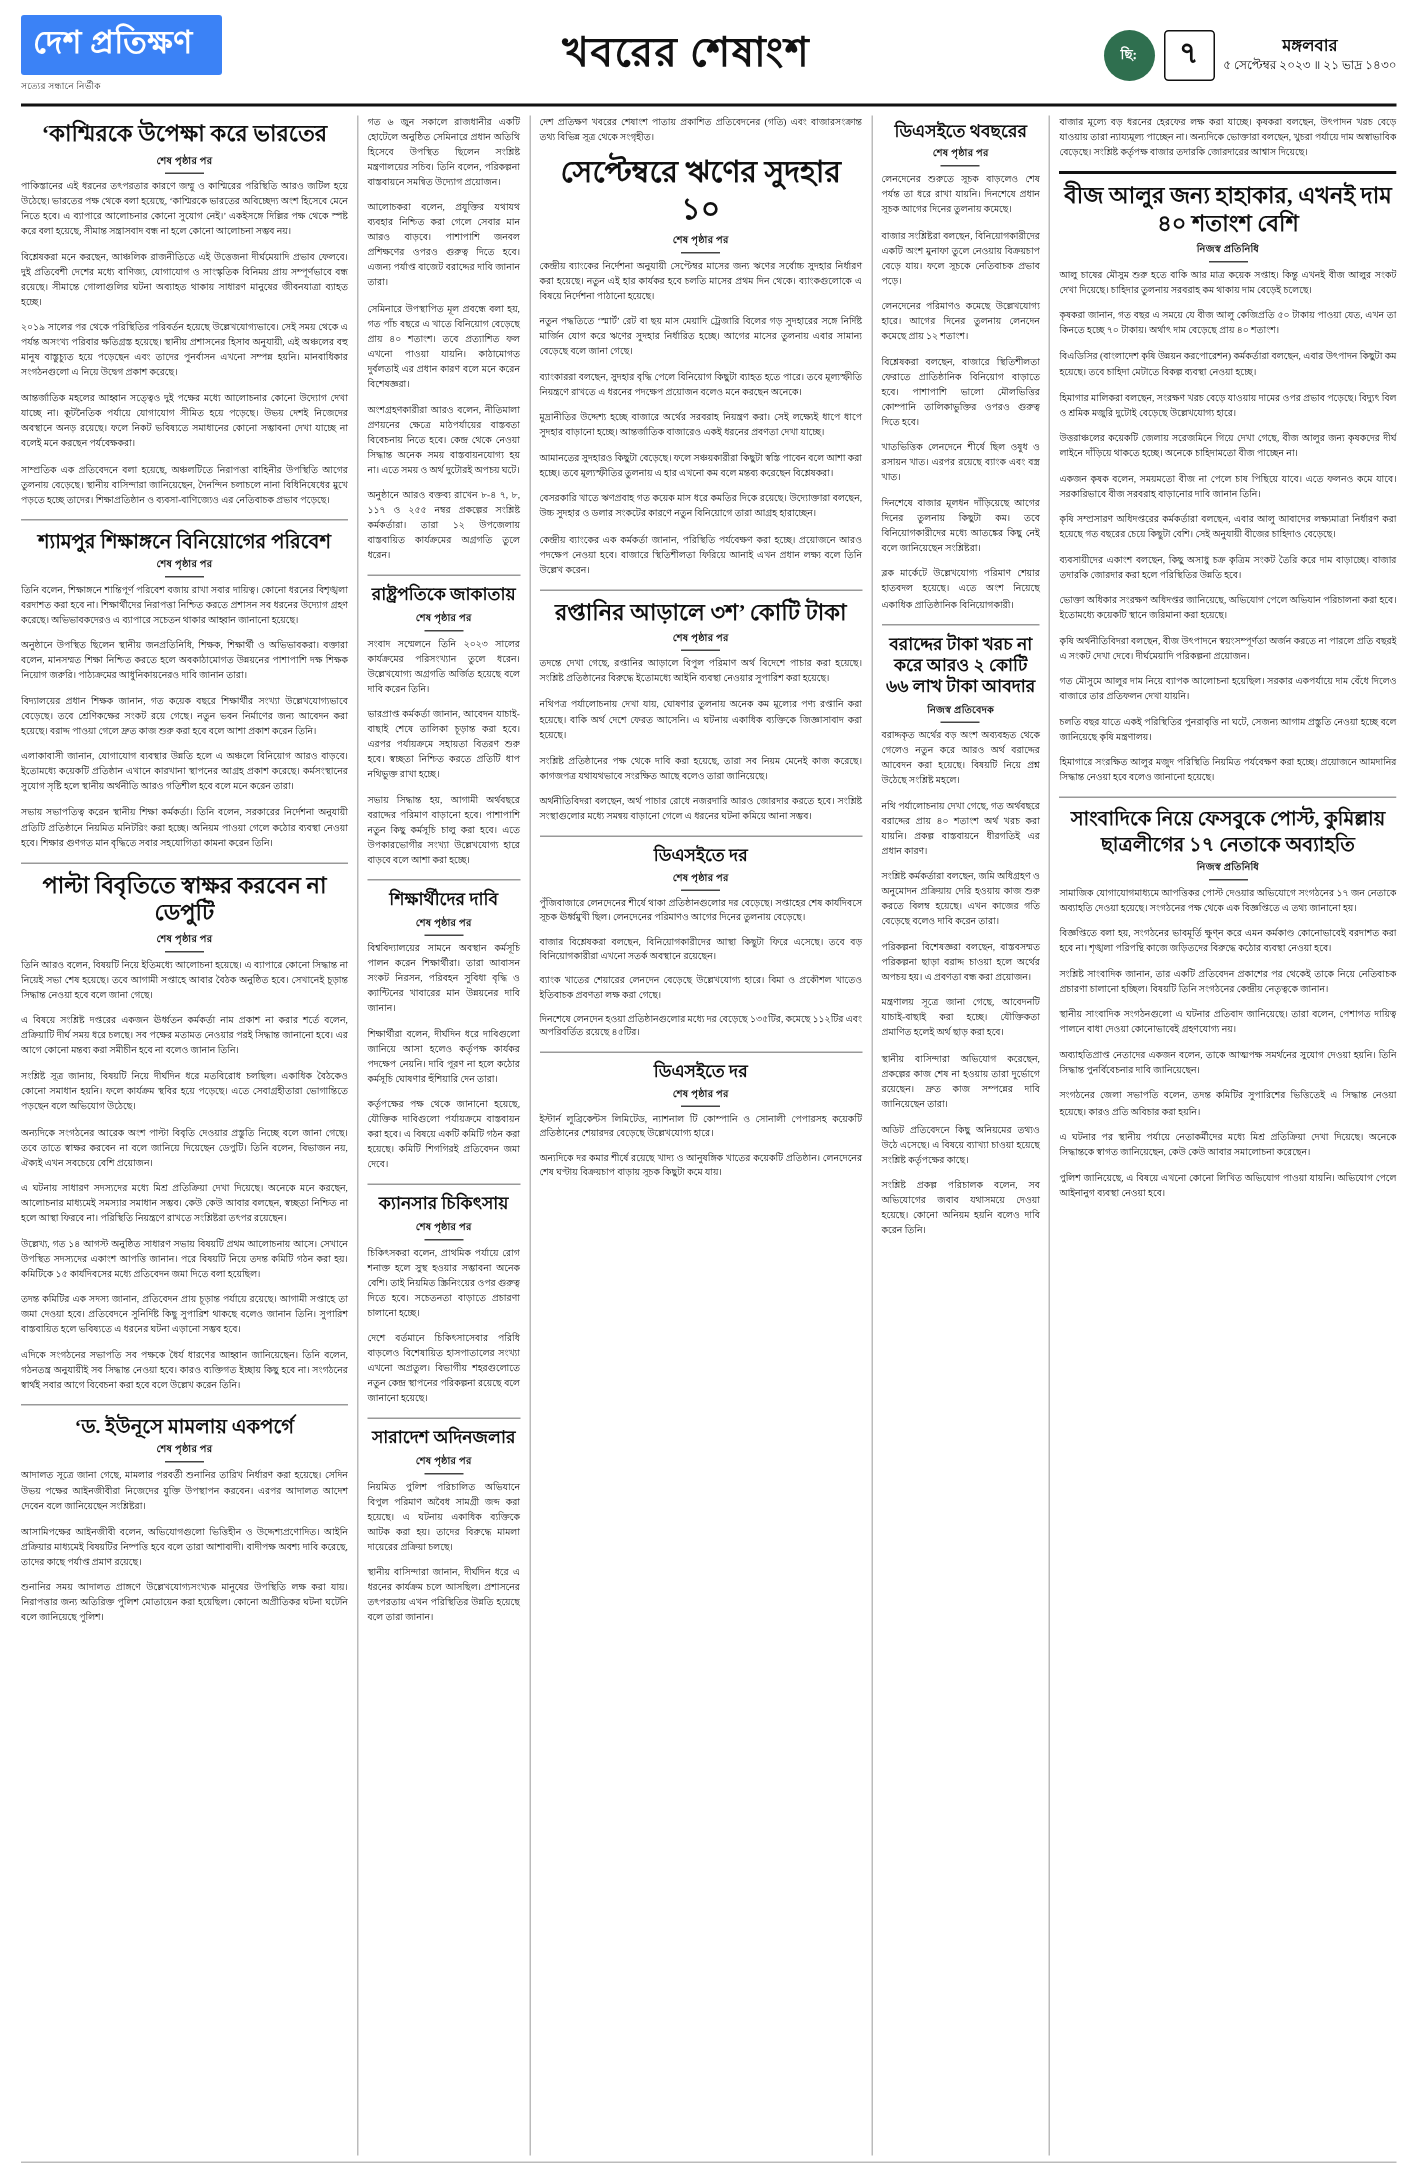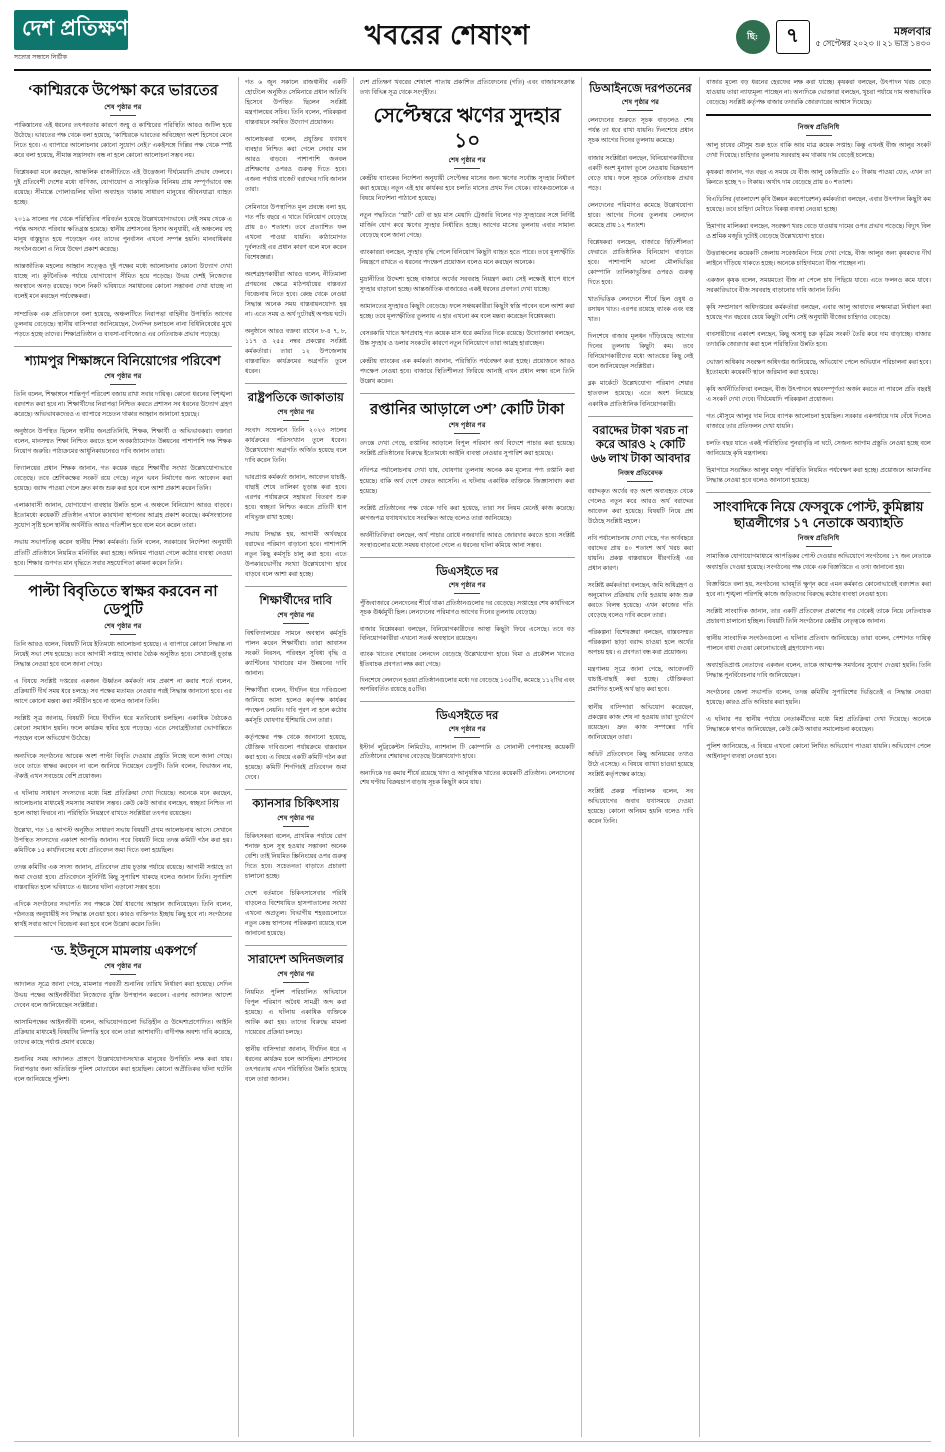--- a/index.html
+++ b/index.html
@@ -21,21 +21,21 @@
     display:flex;align-items:center;justify-content:space-between;
     border-bottom:2px solid #111;
     padding-bottom:6px;
     margin-bottom:6px;
   }
   .logo{
     display:flex;flex-direction:column;align-items:flex-start;
   }
   .logo-main{
     font-size:21px;font-weight:bold;letter-spacing:.3px;
-    background:#0f766e;color:#fff;padding:2px 0 3px 8px;border-radius:2px;
+    background:#3b82f6;color:#fff;padding:2px 20px 3px 8px;border-radius:2px;
     font-family:"Liberation Serif",serif;
   }
   .logo-sub{
     font-size:6px;color:#333;margin-top:2px;letter-spacing:.2px;
   }
   .mast-center{
     flex:1;text-align:center;
   }
   .mast-title{
     font-size:27px;font-weight:bold;letter-spacing:1px;padding-left:31px;
@@ -47,21 +47,21 @@
     width:34px;height:34px;border-radius:50%;
     background:#2f6f4f;color:#fff;
     display:flex;align-items:center;justify-content:center;
     font-size:9px;font-weight:bold;line-height:1.05;text-align:center;
   }
   .daynum{
     width:32px;height:32px;border:1.5px solid #111;border-radius:3px;
     display:flex;align-items:center;justify-content:center;
     font-size:20px;font-weight:bold;
   }
-  .datebox{font-size:8px;line-height:1.35;text-align:right;}
+  .datebox{font-size:8px;line-height:1.35;text-align:center;}
   .datebox .dow{font-size:11px;font-weight:bold;}
   
   .grid{
     display:flex;
     gap:0;
     height:1360px;
   }
   .col{
     box-sizing:border-box;
     padding:0 6px;
@@ -238,21 +238,21 @@
       <p class="body tight">ব্যাংক খাতের শেয়ারের লেনদেন বেড়েছে উল্লেখযোগ্য হারে। বিমা ও প্রকৌশল খাতেও ইতিবাচক প্রবণতা লক্ষ করা গেছে।</p>
       <p class="body tight">দিনশেষে লেনদেন হওয়া প্রতিষ্ঠানগুলোর মধ্যে দর বেড়েছে ১৩৫টির, কমেছে ১১২টির এবং অপরিবর্তিত রয়েছে ৪৫টির।</p>
       <hr class="rule">
       <h2 class="headline h-sm">ডিএসইতে দর</h2>
       <div class="byline">শেষ পৃষ্ঠার পর</div>
       <p class="body tight">ইস্টার্ন লুব্রিকেন্টস লিমিটেড, ন্যাশনাল টি কোম্পানি ও সোনালী পেপারসহ কয়েকটি প্রতিষ্ঠানের শেয়ারদর বেড়েছে উল্লেখযোগ্য হারে।</p>
       <p class="body tight">অন্যদিকে দর কমার শীর্ষে রয়েছে খাদ্য ও আনুষঙ্গিক খাতের কয়েকটি প্রতিষ্ঠান। লেনদেনের শেষ ঘণ্টায় বিক্রয়চাপ বাড়ায় সূচক কিছুটা কমে যায়।</p>
     </div>
 
     <div class="col c4">
-      <h2 class="headline h-sm">ডিআইনজে দরপতনের</h2>
+      <h2 class="headline h-sm">ডিএসইতে থবছরের</h2>
       <div class="byline">শেষ পৃষ্ঠার পর</div>
       <p class="body">লেনদেনের শুরুতে সূচক বাড়লেও শেষ পর্যন্ত তা ধরে রাখা যায়নি। দিনশেষে প্রধান সূচক আগের দিনের তুলনায় কমেছে।</p>
       <p class="body">বাজার সংশ্লিষ্টরা বলছেন, বিনিয়োগকারীদের একটি অংশ মুনাফা তুলে নেওয়ায় বিক্রয়চাপ বেড়ে যায়। ফলে সূচকে নেতিবাচক প্রভাব পড়ে।</p>
       <p class="body">লেনদেনের পরিমাণও কমেছে উল্লেখযোগ্য হারে। আগের দিনের তুলনায় লেনদেন কমেছে প্রায় ১২ শতাংশ।</p>
       <p class="body">বিশ্লেষকরা বলছেন, বাজারে স্থিতিশীলতা ফেরাতে প্রাতিষ্ঠানিক বিনিয়োগ বাড়াতে হবে। পাশাপাশি ভালো মৌলভিত্তির কোম্পানি তালিকাভুক্তির ওপরও গুরুত্ব দিতে হবে।</p>
       <p class="body">খাতভিত্তিক লেনদেনে শীর্ষে ছিল ওষুধ ও রসায়ন খাত। এরপর রয়েছে ব্যাংক এবং বস্ত্র খাত।</p>
       <p class="body">দিনশেষে বাজার মূলধন দাঁড়িয়েছে আগের দিনের তুলনায় কিছুটা কম। তবে বিনিয়োগকারীদের মধ্যে আতঙ্কের কিছু নেই বলে জানিয়েছেন সংশ্লিষ্টরা।</p>
       <p class="body">ব্লক মার্কেটে উল্লেখযোগ্য পরিমাণ শেয়ার হাতবদল হয়েছে। এতে অংশ নিয়েছে একাধিক প্রাতিষ্ঠানিক বিনিয়োগকারী।</p>
       <hr class="rule">
       <h2 class="headline h-sm">বরাদ্দের টাকা খরচ না করে আরও ২ কোটি ৬৬ লাখ টাকা আবদার</h2>
@@ -263,20 +263,21 @@
       <p class="body">পরিকল্পনা বিশেষজ্ঞরা বলছেন, বাস্তবসম্মত পরিকল্পনা ছাড়া বরাদ্দ চাওয়া হলে অর্থের অপচয় হয়। এ প্রবণতা বন্ধ করা প্রয়োজন।</p>
       <p class="body">মন্ত্রণালয় সূত্রে জানা গেছে, আবেদনটি যাচাই-বাছাই করা হচ্ছে। যৌক্তিকতা প্রমাণিত হলেই অর্থ ছাড় করা হবে।</p>
       <p class="body">স্থানীয় বাসিন্দারা অভিযোগ করেছেন, প্রকল্পের কাজ শেষ না হওয়ায় তারা দুর্ভোগে রয়েছেন। দ্রুত কাজ সম্পন্নের দাবি জানিয়েছেন তারা।</p>
       <p class="body">অডিট প্রতিবেদনে কিছু অনিয়মের তথ্যও উঠে এসেছে। এ বিষয়ে ব্যাখ্যা চাওয়া হয়েছে সংশ্লিষ্ট কর্তৃপক্ষের কাছে।</p>
       <p class="body">সংশ্লিষ্ট প্রকল্প পরিচালক বলেন, সব অভিযোগের জবাব যথাসময়ে দেওয়া হয়েছে। কোনো অনিয়ম হয়নি বলেও দাবি করেন তিনি।</p>
     </div>
 
     <div class="col c5">
       <p class="topnote">বাজার মূল্যে বড় ধরনের হেরফের লক্ষ করা যাচ্ছে। কৃষকরা বলছেন, উৎপাদন খরচ বেড়ে যাওয়ায় তারা ন্যায্যমূল্য পাচ্ছেন না। অন্যদিকে ভোক্তারা বলছেন, খুচরা পর্যায়ে দাম অস্বাভাবিক বেড়েছে। সংশ্লিষ্ট কর্তৃপক্ষ বাজার তদারকি জোরদারের আশ্বাস দিয়েছে।</p>
       <hr class="rule thick">
+      <h2 class="headline h-lg">বীজ আলুর জন্য হাহাকার, এখনই দাম ৪০ শতাংশ বেশি</h2>
       <div class="byline">নিজস্ব প্রতিনিধি</div>
       <p class="body">আলু চাষের মৌসুম শুরু হতে বাকি আর মাত্র কয়েক সপ্তাহ। কিন্তু এখনই বীজ আলুর সংকট দেখা দিয়েছে। চাহিদার তুলনায় সরবরাহ কম থাকায় দাম বেড়েই চলেছে।</p>
       <p class="body">কৃষকরা জানান, গত বছর এ সময়ে যে বীজ আলু কেজিপ্রতি ৫০ টাকায় পাওয়া যেত, এখন তা কিনতে হচ্ছে ৭০ টাকায়। অর্থাৎ দাম বেড়েছে প্রায় ৪০ শতাংশ।</p>
       <p class="body">বিএডিসির (বাংলাদেশ কৃষি উন্নয়ন করপোরেশন) কর্মকর্তারা বলছেন, এবার উৎপাদন কিছুটা কম হয়েছে। তবে চাহিদা মেটাতে বিকল্প ব্যবস্থা নেওয়া হচ্ছে।</p>
       <p class="body">হিমাগার মালিকরা বলছেন, সংরক্ষণ খরচ বেড়ে যাওয়ায় দামের ওপর প্রভাব পড়েছে। বিদ্যুৎ বিল ও শ্রমিক মজুরি দুটোই বেড়েছে উল্লেখযোগ্য হারে।</p>
       <p class="body">উত্তরাঞ্চলের কয়েকটি জেলায় সরেজমিনে গিয়ে দেখা গেছে, বীজ আলুর জন্য কৃষকদের দীর্ঘ লাইনে দাঁড়িয়ে থাকতে হচ্ছে। অনেকে চাহিদামতো বীজ পাচ্ছেন না।</p>
       <p class="body">একজন কৃষক বলেন, সময়মতো বীজ না পেলে চাষ পিছিয়ে যাবে। এতে ফলনও কমে যাবে। সরকারিভাবে বীজ সরবরাহ বাড়ানোর দাবি জানান তিনি।</p>
       <p class="body">কৃষি সম্প্রসারণ অধিদপ্তরের কর্মকর্তারা বলছেন, এবার আলু আবাদের লক্ষ্যমাত্রা নির্ধারণ করা হয়েছে গত বছরের চেয়ে কিছুটা বেশি। সেই অনুযায়ী বীজের চাহিদাও বেড়েছে।</p>
       <p class="body">ব্যবসায়ীদের একাংশ বলছেন, কিছু অসাধু চক্র কৃত্রিম সংকট তৈরি করে দাম বাড়াচ্ছে। বাজার তদারকি জোরদার করা হলে পরিস্থিতির উন্নতি হবে।</p>
       <p class="body">ভোক্তা অধিকার সংরক্ষণ অধিদপ্তর জানিয়েছে, অভিযোগ পেলে অভিযান পরিচালনা করা হবে। ইতোমধ্যে কয়েকটি স্থানে জরিমানা করা হয়েছে।</p>

